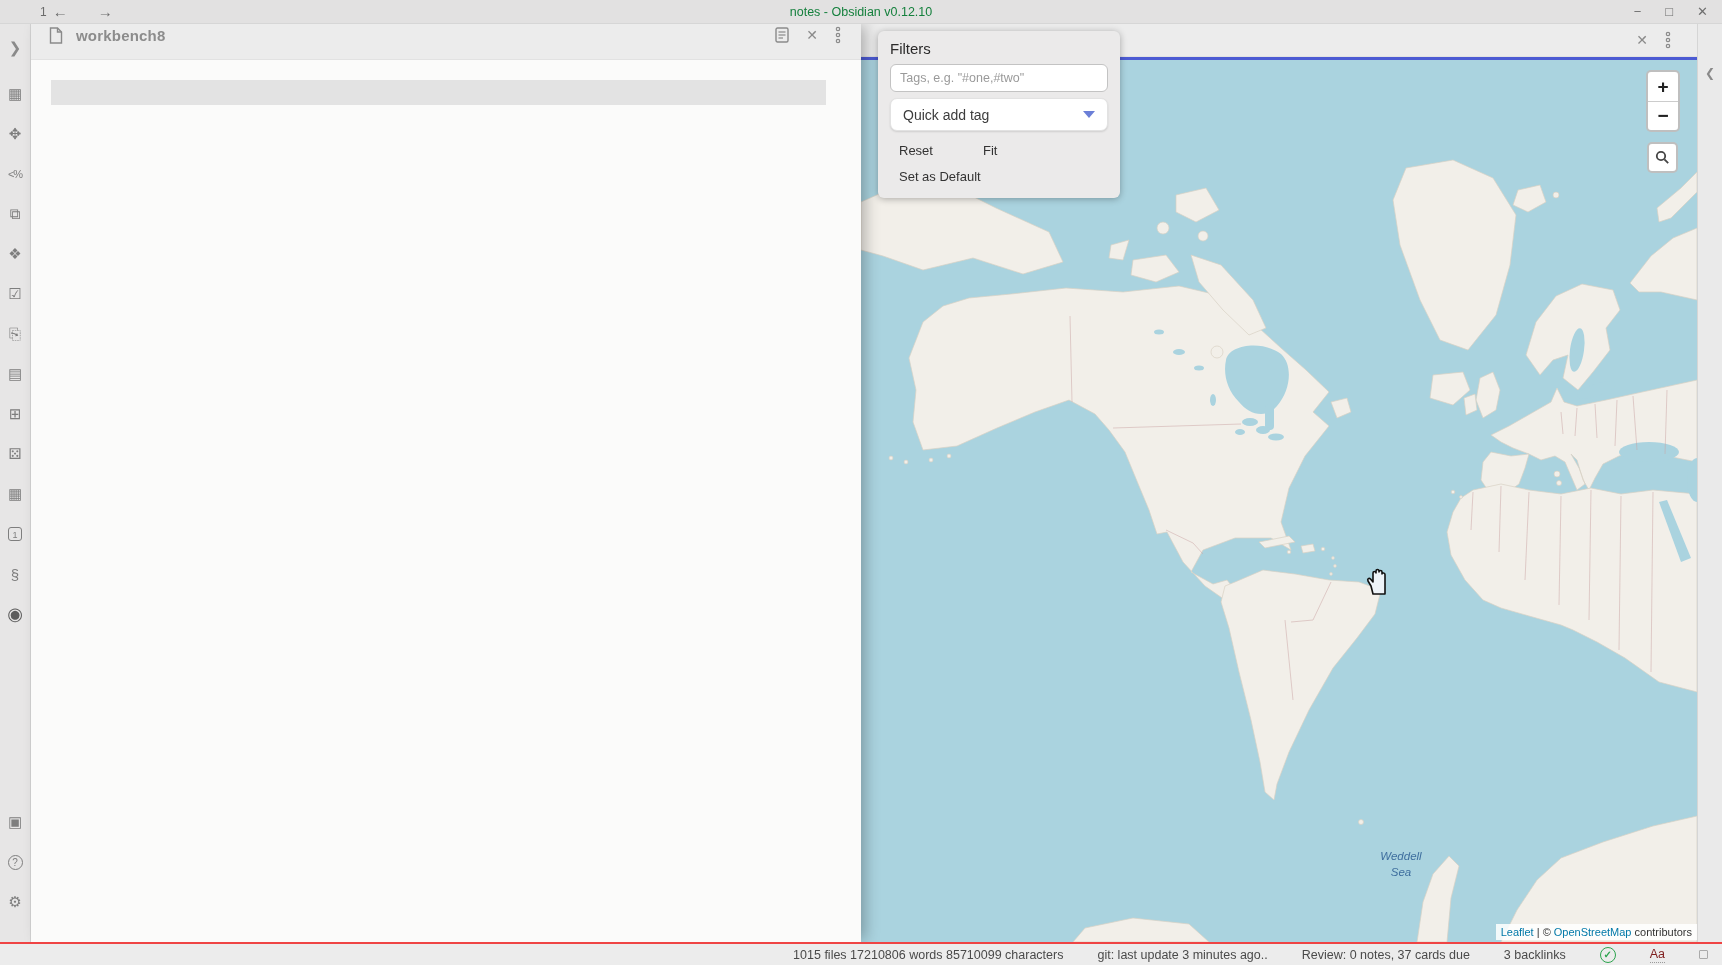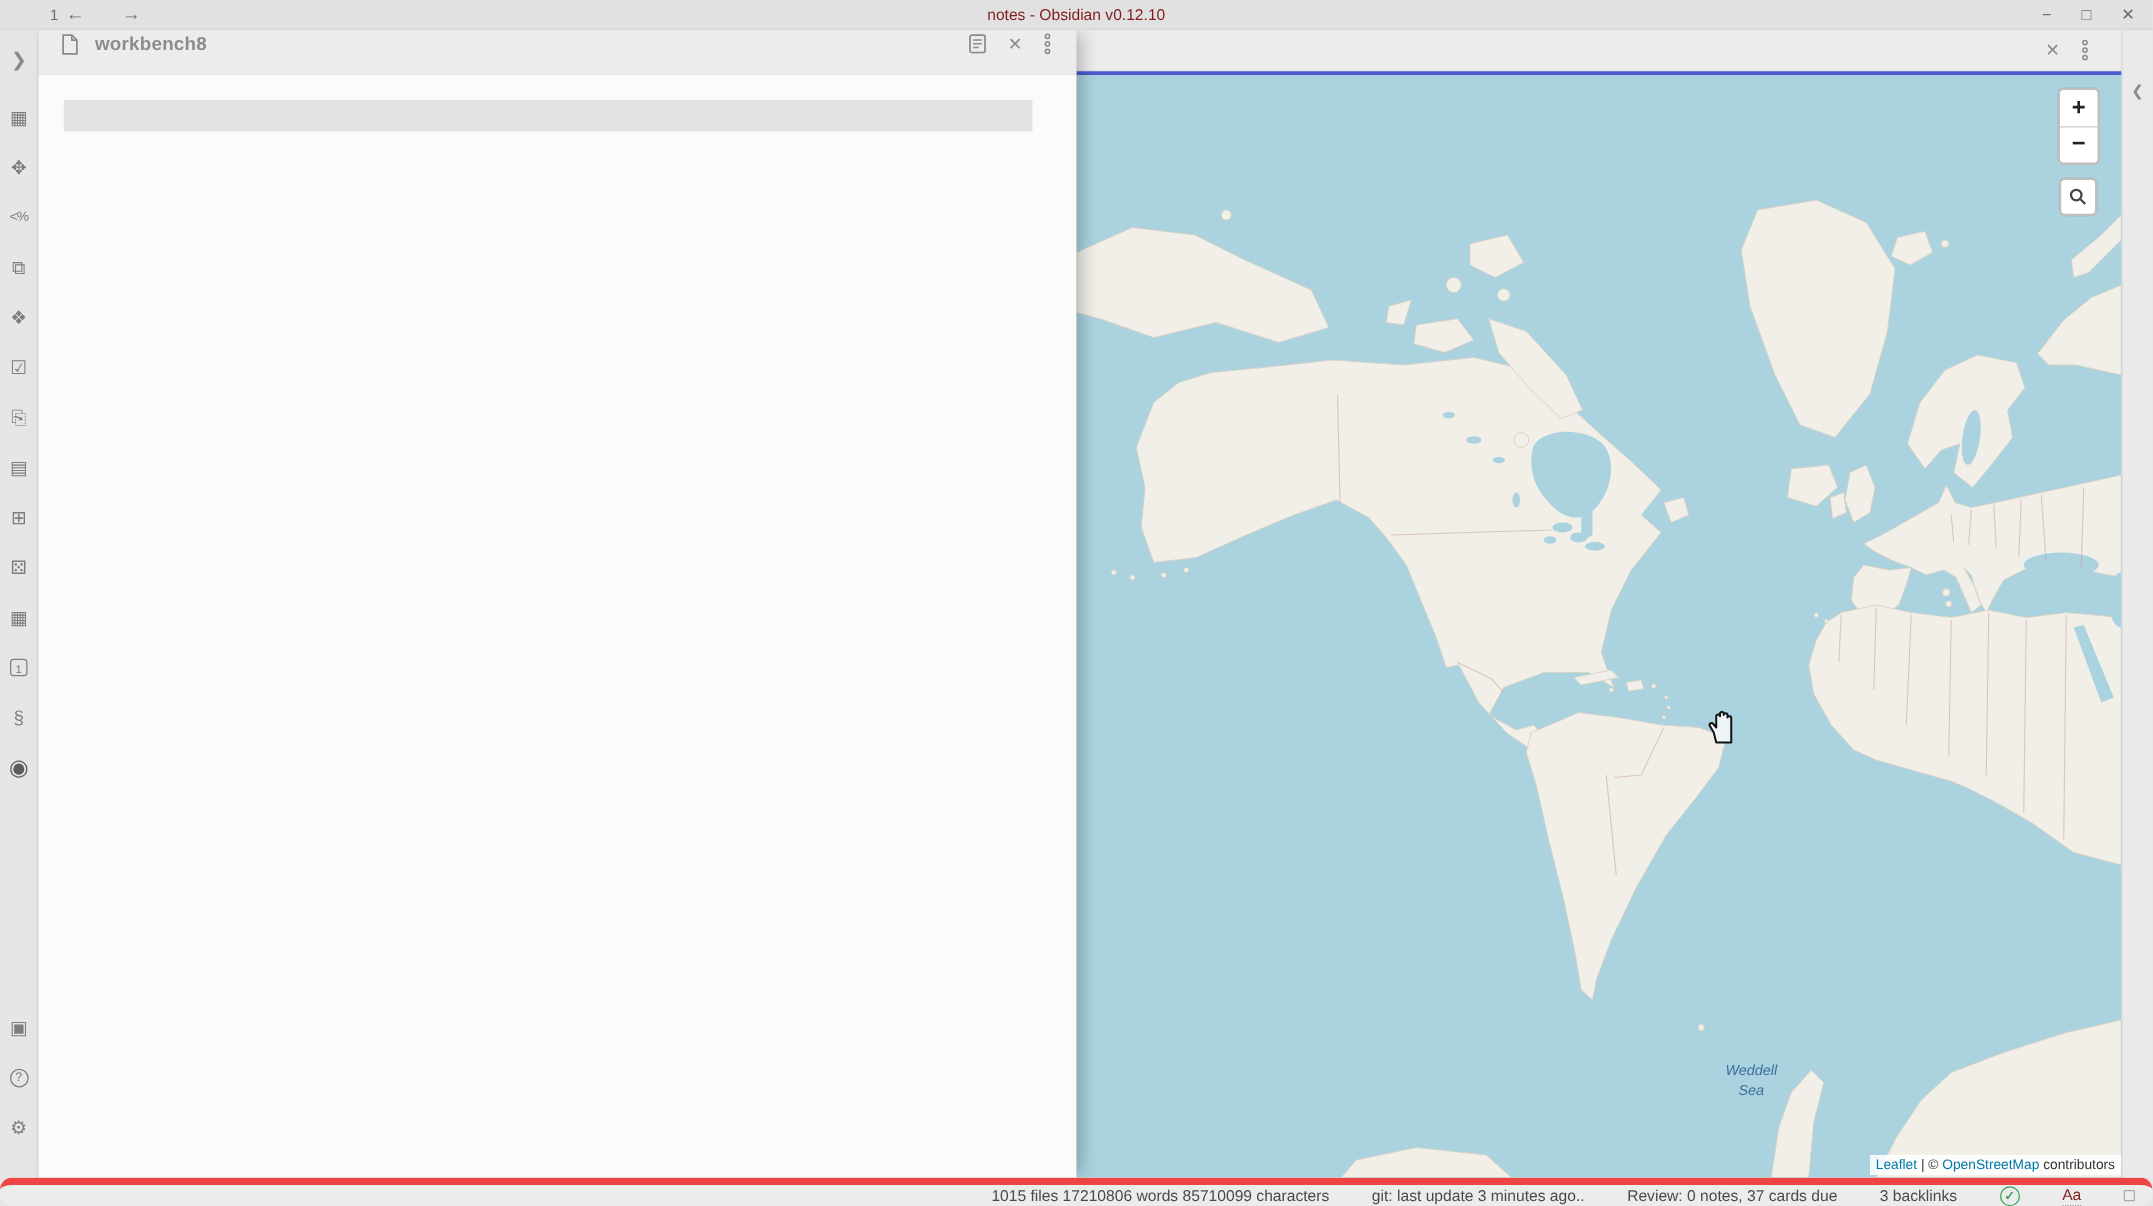--- a/index.html
+++ b/index.html
@@ -8,21 +8,21 @@
 
   
   .titlebar { position:absolute; top:0; left:0; width:1722px; height:24px;
     background:#e2e1e1; display:flex; align-items:center; color:#5a5a5a;
     font-size:13px; border-bottom:1px solid #d6d6d6; z-index:60;}
   .nav-group { display:flex; align-items:center; gap:6px; margin-left:40px; }
   .nav-count { font-size:12px; color:#6b6b6b; }
   .nav-arrow { font-size:15px; color:#6b6b6b; cursor:default; }
   .nav-arrow.fwd { margin-left:24px; }
   .tb-title { position:absolute; left:0; right:0; text-align:center;
-    font-size:12.5px; color:#7f1d1d; pointer-events:none; }
+    font-size:12.5px; color:#15803d; pointer-events:none; }
   .win-controls { margin-left:auto; display:flex; align-items:center; gap:24px;
     padding-right:14px; z-index:2; }
   .win-btn { font-size:13px; color:#6e6e6e; line-height:1; }
 
   
   .app { position:absolute; top:24px; left:0; width:1722px; height:918px;
     display:flex; }
 
   
   .ribbon { width:31px; background:#e7e6e6; border-right:1px solid #d2d2d2;
@@ -109,23 +109,23 @@
   .set-default { margin-top:11px; padding-left:9px; }
 
   
   .right-strip { width:25px; background:#eaeaea; border-left:1px solid #d5d5d5;
     display:flex; flex-direction:column; align-items:center; }
   .right-strip .chev { margin-top:42px; color:#8a8a8a; font-size:12px;
     cursor:pointer; }
 
   
   .statusbar { position:absolute; left:0; bottom:0; width:1722px; height:23px;
-    background:#ececec; border-top:6px solid #ef4444; display:flex;
+    background:#ececec; border-top:2px solid #ef4444; display:flex;
     align-items:center; justify-content:flex-end; gap:34px; padding-right:14px;
-    font-size:12.5px; color:#4a4a4a; z-index:60;border-radius:10px; }
+    font-size:12.5px; color:#4a4a4a; z-index:60; }
   .check-badge { width:16px; height:16px; border:1.6px solid #2da44e;
     border-radius:50%; color:#2da44e; font-size:10px; display:flex;
     align-items:center; justify-content:center; font-weight:bold; }
   .aa-toggle { border-bottom:1px dotted #9a9a9a; padding-bottom:1px;
     color:#7f1d1d; cursor:pointer; }
   .mini-square { width:9px; height:9px; border:1px solid #aaa; border-radius:1px;
     display:inline-block; }
 
   svg text.sea-label { font-family:"Liberation Sans",sans-serif;
     font-style:italic; font-size:11.5px; fill:#3e6e9e; }
@@ -328,20 +328,35 @@
         <svg width="26" height="28" viewBox="0 0 26 28">
           <path d="M7,26 L5,18 L2,13 C1,11 3,9.5 4.5,11 L7,14 L7,5 C7,3 10,3 10,5 L10,3 C10,1 13,1 13,3 L13,4 C13,2 16,2 16,4 L16,6 C16,4.5 19,4.5 19,6.5 L19,17 L19,26 Z" fill="#eef3f8" stroke="#111" stroke-width="1.6" stroke-linejoin="round"></path>
         </svg>
       </div>
 
       <div class="attribution">
         <a href="#">Leaflet</a><span> | © </span><a href="#">OpenStreetMap</a><span> contributors</span>
       </div>
     </div>
 
+    <div class="filters">
+      <div class="filters-title">Filters</div>
+      <input type="text" placeholder="Tags, e.g. &quot;#one,#two&quot;" style="">
+      <div class="qat">
+        <span class="qat-label">Quick add tag</span>
+        <span class="qat-arrow"></span>
+      </div>
+      <div class="filters-btn-row">
+        <button class="flt-btn">Reset</button>
+        <button class="flt-btn">Fit</button>
+      </div>
+      <div class="filters-btn-row set-default">
+        <button class="flt-btn">Set as Default</button>
+      </div>
+    </div>
   </div>
 
   <div class="right-strip">
     <span class="chev">❮</span>
   </div>
 </div>
 
 <div class="statusbar">
   <span>1015 files 17210806 words 85710099 characters</span>
   <span>git: last update 3 minutes ago..</span>

